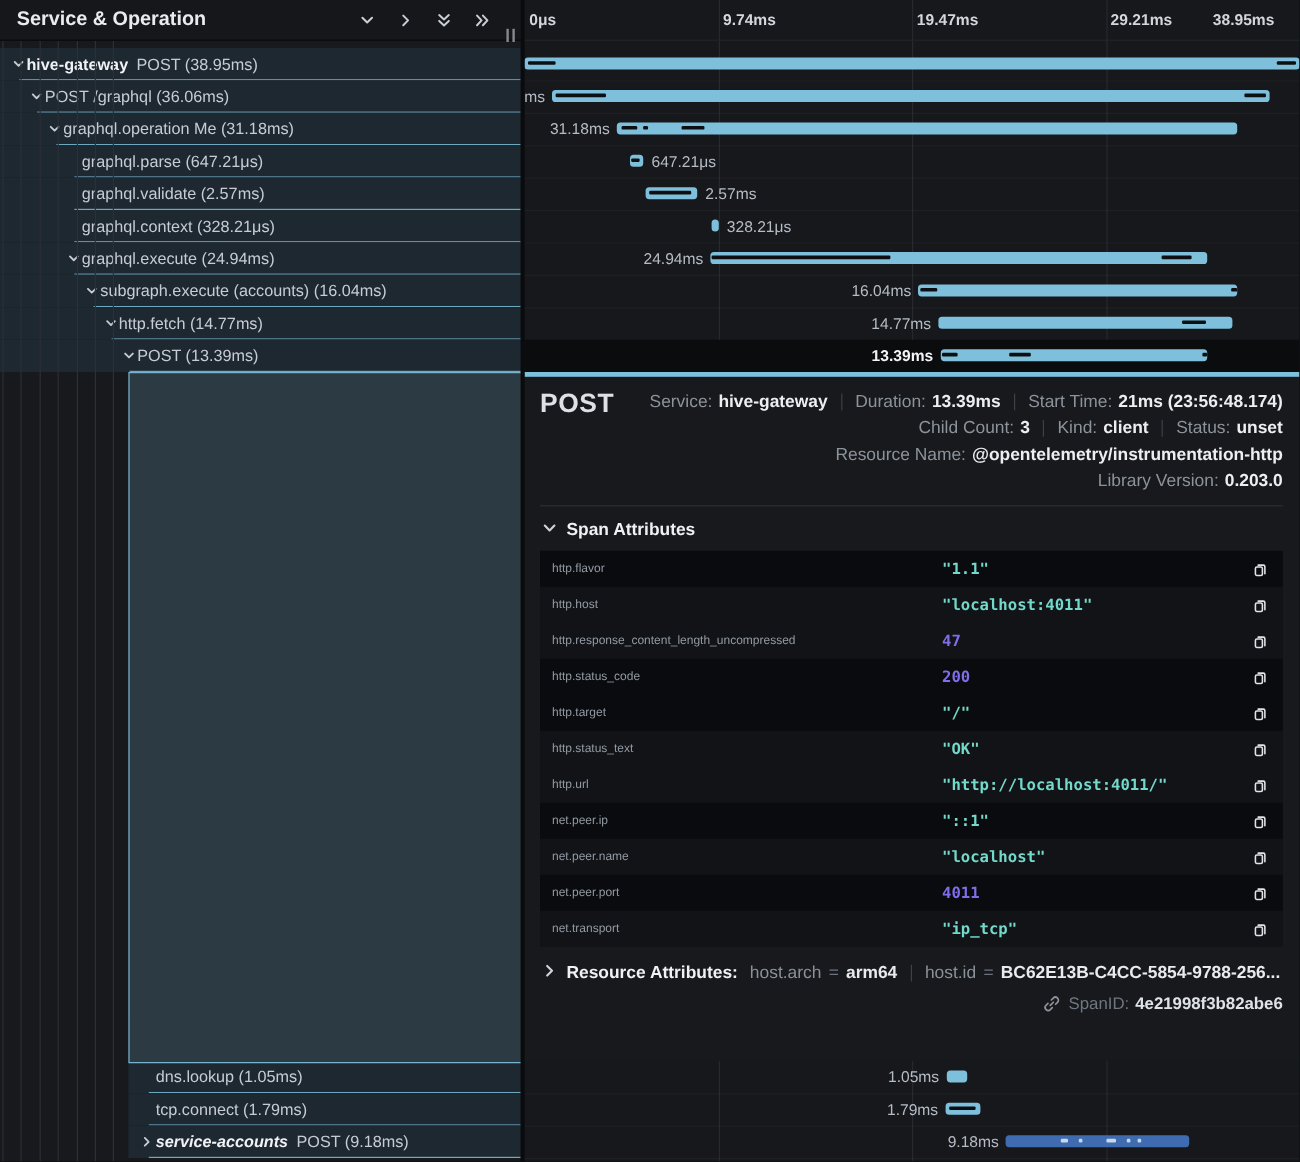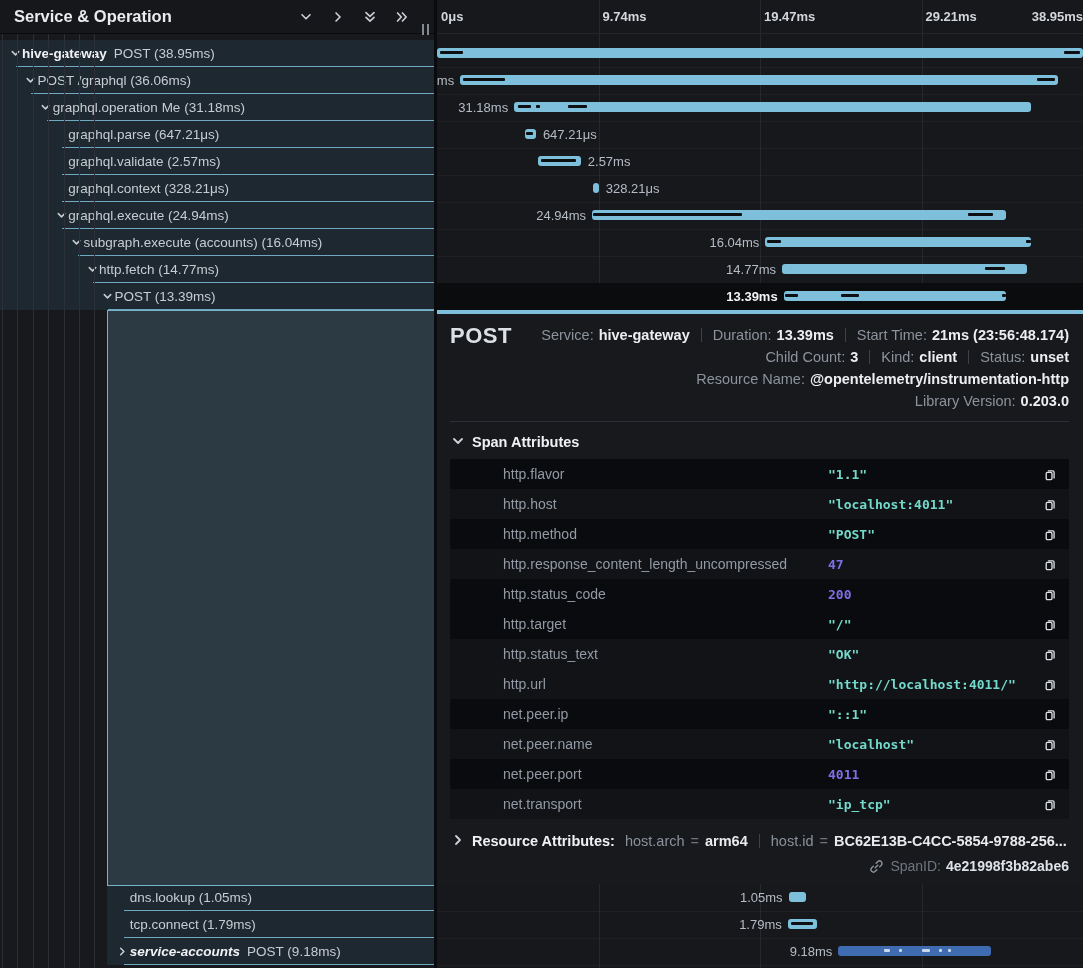--- a/index.html
+++ b/index.html
@@ -50,21 +50,21 @@
   .ovval{color:#eceef1;font-weight:700;}
   .ovdiv{width:1px;height:14px;background:#3c4047;margin:0 11px;}
   .sepline{border-top:1px solid #2c2f35;margin-top:9px;}
   .sechead{display:flex;align-items:center;margin-top:11px;margin-left:2px;}
   .sechead .chev svg{stroke:#cfd3d9;fill:none;stroke-width:1.8;stroke-linecap:round;stroke-linejoin:round;}
   .sechead .sectitle{font-size:14.5px;font-weight:700;color:#eff1f4;margin-left:8px;}
   .attrs{margin-top:8px;}
   .arow{display:flex;align-items:center;height:30px;padding:0 10px;box-sizing:border-box;}
   .arow.odd{background:#0a0b0e;}
   .arow.even{background:#111317;}
-  .akey{flex:0 0 325px;font-size:14px;color:#939aa4;overflow:hidden;white-space:nowrap;margin-left:43px;}
+  .akey{flex:0 0 325px;font-size:10px;color:#939aa4;overflow:hidden;white-space:nowrap;}
   .aval{flex:1 1 auto;font-family:"DejaVu Sans Mono",monospace;font-size:13px;font-weight:700;white-space:nowrap;overflow:hidden;}
   .aval.str{color:#72d9cb;}
   .aval.num{color:#7e6fe8;}
   .copybtn{flex:0 0 auto;width:18px;height:18px;display:flex;align-items:center;justify-content:center;cursor:pointer;}
   .copybtn svg{stroke:#e0e3e8;fill:none;stroke-width:1.4;stroke-linejoin:round;stroke-linecap:round;}
   .resrow{display:flex;align-items:center;margin-top:14px;margin-left:2px;font-size:14.5px;white-space:nowrap;overflow:hidden;}
   .resrow .chev svg{stroke:#cfd3d9;fill:none;stroke-width:1.8;stroke-linecap:round;stroke-linejoin:round;}
   .restitle{font-weight:700;color:#eff1f4;margin:0 10px 0 8px;text-align:center;}
   .reskey{color:#8b919b;}
   .reseq{color:#6d737c;margin:0 6px;}
@@ -155,21 +155,21 @@
 
 <div class="right-panel">
   <div class="gl" style="left:25%"></div>
   <div class="gl" style="left:50%"></div>
   <div class="gl" style="left:75%"></div>
   <div class="t-header" id="t-header">
       <span class="tick" style="left: calc(0% + 4px);">0μs</span>
       <span class="tick" style="left: calc(25% + 4px);">9.74ms</span>
       <span class="tick" style="left: calc(50% + 4px);">19.47ms</span>
       <span class="tick" style="left: calc(75% + 4px);">29.21ms</span>
-      <span class="tick" style="right: 0;">38.95ms</span>
+      <span class="tick" style="right: 21px;">38.95ms</span>
     </div>
   <div id="bar-rows">
       <div class="brow" style="top: 40px;">
         <div class="bar" style="left: 0%; width: 100%; min-width: 5px; background: rgb(126, 192, 219);">
           <div class="btick" style="left: 0.5%; width: 3.5%; background: rgb(13, 15, 18);"></div>
           <div class="btick" style="left: 97%; width: 2.5%; background: rgb(13, 15, 18);"></div>
         </div>
       </div>
       <div class="brow" style="top: 67px;">
         <div class="bar" style="left: 3.59%; width: 92.6%; min-width: 5px; background: rgb(126, 192, 219);">
@@ -309,30 +309,20 @@
         <div class="arow even">
           <span class="akey">http.host</span>
           <span class="aval str">"localhost:4011"</span>
           <span class="copybtn">
             <svg width="15" height="15" viewBox="0 0 16 16">
               <path d="M5.8 4.2 h4.6 a1.4 1.4 0 0 1 1.4 1.4 v6.2"></path>
               <rect x="3.4" y="5.8" width="6.2" height="7.6" rx="1.3"></rect>
             </svg>
           </span>
         </div>
-        <div class="arow odd">
-          <span class="akey">http.method</span>
-          <span class="aval str">"POST"</span>
-          <span class="copybtn">
-            <svg width="15" height="15" viewBox="0 0 16 16">
-              <path d="M5.8 4.2 h4.6 a1.4 1.4 0 0 1 1.4 1.4 v6.2"></path>
-              <rect x="3.4" y="5.8" width="6.2" height="7.6" rx="1.3"></rect>
-            </svg>
-          </span>
-        </div>
         <div class="arow even">
           <span class="akey">http.response_content_length_uncompressed</span>
           <span class="aval num">47</span>
           <span class="copybtn">
             <svg width="15" height="15" viewBox="0 0 16 16">
               <path d="M5.8 4.2 h4.6 a1.4 1.4 0 0 1 1.4 1.4 v6.2"></path>
               <rect x="3.4" y="5.8" width="6.2" height="7.6" rx="1.3"></rect>
             </svg>
           </span>
         </div>

